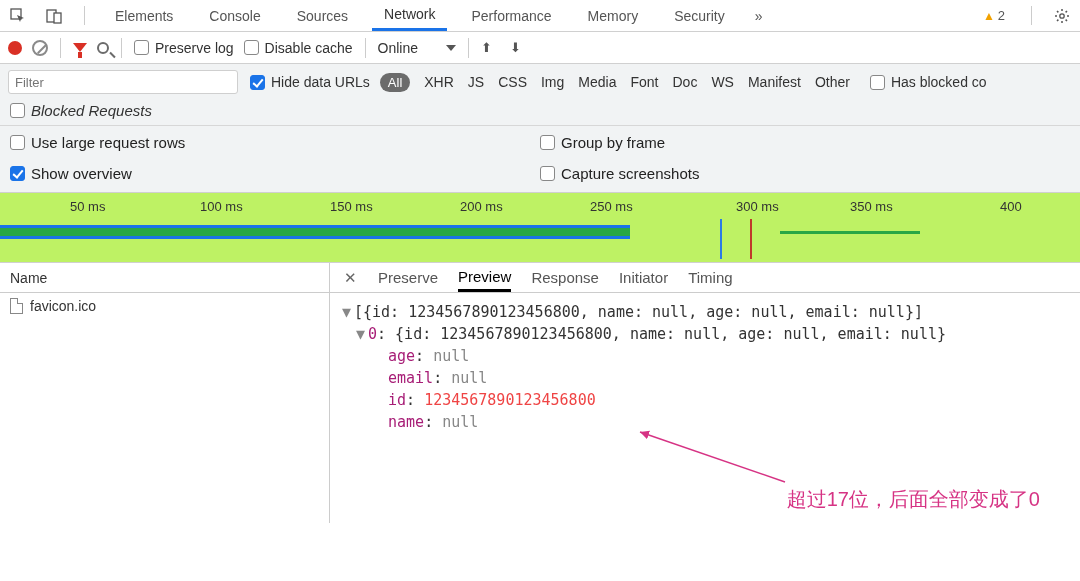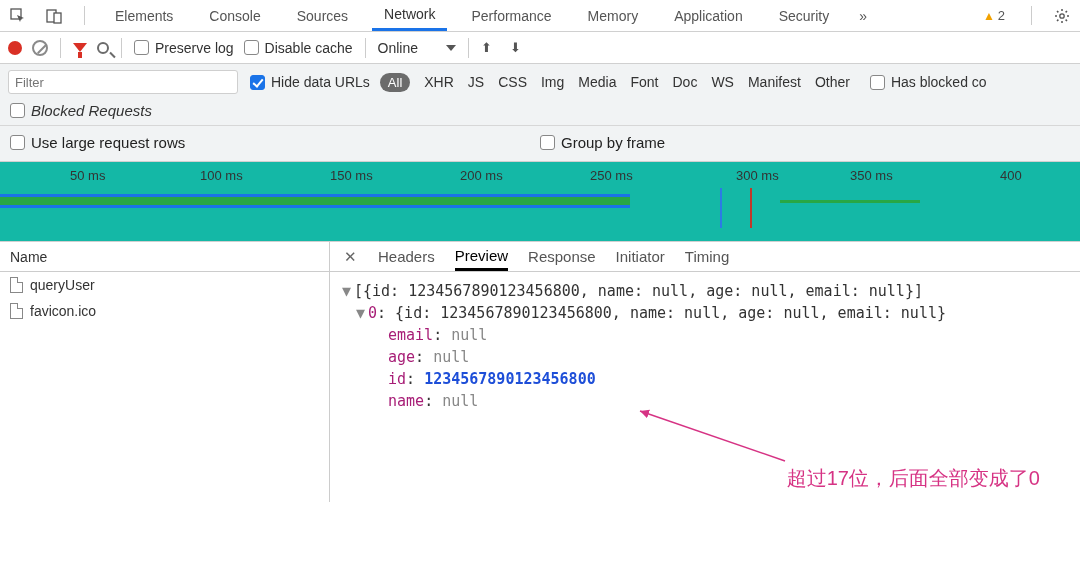--- a/index.html
+++ b/index.html
@@ -90,21 +90,21 @@
   }
   .filterbar .cbx{margin-left:2px;}
   .filterbar .line{display:flex;align-items:center;gap:10px;margin-top:2px;}
   .filterbar .line2{margin-top:8px;font-style:italic;}
   .optsrow{background:#f1f3f4;border-bottom:1px solid #d0d0d0;padding:8px 10px 10px 10px;}
   .optsrow .r{display:flex;}
   .optsrow .r .col{flex:1;display:flex;gap:8px;font-size:15px;color:#222;}
   .optsrow .r + .r{margin-top:14px;}
 
   
-  .timeline{height:80px;border-bottom:1px solid #d0d0d0;position:relative;background:#14b8a6;}
+  .timeline{height:70px;border-bottom:1px solid #d0d0d0;position:relative;background:#bef264;}
   .tick{position:absolute;top:6px;font-size:13px;color:#333;}
   .tl-bar-blue{position:absolute;top:32px;height:14px;background:#1a73e8;left:0;}
   .tl-bar-green{position:absolute;top:35px;height:8px;background:#28a745;left:0;}
   .vline{position:absolute;top:26px;height:40px;width:2px;}
   .thin-green{position:absolute;top:38px;height:3px;background:#28a745;}
 
   
   .split{display:flex;height:260px;}
   .left{
     width:330px;border-right:1px solid #ccc;display:flex;flex-direction:column;
@@ -123,21 +123,21 @@
   .subtabs .stab{display:flex;align-items:center;cursor:pointer;}
   .subtabs .stab.active{color:#000;border-bottom:3px solid #000;}
   .preview{
     flex:1;padding:8px 4px 12px 12px;overflow:auto;position:relative;
     font-family: Menlo, Consolas, monospace;font-size:15px;
   }
   .tw{color:#888;display:inline-block;width:12px;}
   .pk{color:#a71d76;}
   .pv{color:#333;}
   .pbool{color:#888;}
-  .pidnum{color:#1d4ed8;font-weight:bold;}
+  .pidnum{color:#ef4444;}
   .line-json{white-space:pre;line-height:22px;}
   .anno{
     position:absolute;color:#d63384;font-size:20px;right:40px;bottom:10px;font-family:-apple-system,Arial,sans-serif;
   }
   .arrow-svg{position:absolute;right:285px;bottom:36px;}
 </style>
 </head>
 <body>
 
 <div class="tabstrip">
@@ -153,21 +153,20 @@
         <rect x="8" y="5" width="7" height="10" fill="#fff" stroke="#555" stroke-width="1.3"></rect>
       </svg>
   </div>
   <div class="vsep"></div>
   <div class="tab">Elements</div>
   <div class="tab">Console</div>
   <div class="tab">Sources</div>
   <div class="tab active">Network</div>
   <div class="tab">Performance</div>
   <div class="tab">Memory</div>
-  <div class="tab">Application</div>
   <div class="tab">Security</div>
   <div class="tab" style="padding:0 6px;">»</div>
   <div class="spacer"></div>
   <div class="warn-badge">
     <span class="warn-tri">▲</span>
     <span>2</span>
   </div>
   <div class="vsep"></div>
   <div class="ic">
     <svg width="16" height="16" viewBox="0 0 16 16">
@@ -245,20 +244,34 @@
           <span>Use large request rows</span>
       </label>
     </div>
     <div class="col">
       <label class="row">
         <span class="cbx"></span>
           <span>Group by frame</span>
       </label>
     </div>
   </div>
+  <div class="r">
+    <div class="col">
+      <label class="row">
+        <span class="cbx checked"></span>
+          <span>Show overview</span>
+      </label>
+    </div>
+    <div class="col">
+      <label class="row">
+        <span class="cbx"></span>
+          <span>Capture screenshots</span>
+      </label>
+    </div>
+  </div>
 </div>
 
 <div class="timeline">
   <span class="tick" style="left:70px">50 ms</span>
   <span class="tick" style="left:200px">100 ms</span>
   <span class="tick" style="left:330px">150 ms</span>
   <span class="tick" style="left:460px">200 ms</span>
   <span class="tick" style="left:590px">250 ms</span>
   <span class="tick" style="left:736px">300 ms</span>
   <span class="tick" style="left:850px">350 ms</span>
@@ -268,43 +281,39 @@
   <div class="vline" style="left:720px;background:#2c7be5;"></div>
   <div class="vline" style="left:750px;background:#c0392b;"></div>
   <div class="thin-green" style="left:780px;width:140px;"></div>
 </div>
 
 <div class="split">
   <div class="left">
     <div class="hdr">Name</div>
     <div class="item">
       <span class="doc-icon"></span>
-      <span>queryUser</span>
-    </div>
-    <div class="item">
-      <span class="doc-icon"></span>
       <span>favicon.ico</span>
     </div>
   </div>
 
   <div class="right">
     <div class="subtabs">
       <span class="x">✕</span>
-      <span class="stab">Headers</span>
+      <span class="stab">Preserve</span>
       <span class="stab active">Preview</span>
       <span class="stab">Response</span>
       <span class="stab">Initiator</span>
       <span class="stab">Timing</span>
     </div>
 
     <div class="preview">
       <div class="line-json"><span class="tw">▼</span><span class="pv">[{id: 1234567890123456800, name: null, age: null, email: null}]</span></div>
       <div class="line-json" style="padding-left:14px;"><span class="tw">▼</span><span class="pk">0</span><span class="pv">: {id: 1234567890123456800, name: null, age: null, email: null}</span></div>
+      <div class="line-json" style="padding-left:46px;"><span class="pk">age</span><span class="pv">: </span><span class="pbool">null</span></div>
       <div class="line-json" style="padding-left:46px;"><span class="pk">email</span><span class="pv">: </span><span class="pbool">null</span></div>
-      <div class="line-json" style="padding-left:46px;"><span class="pk">age</span><span class="pv">: </span><span class="pbool">null</span></div>
       <div class="line-json" style="padding-left:46px;"><span class="pk">id</span><span class="pv">: </span><span class="pidnum">1234567890123456800</span></div>
       <div class="line-json" style="padding-left:46px;"><span class="pk">name</span><span class="pv">: </span><span class="pbool">null</span></div>
 
       <svg class="arrow-svg" width="160" height="60">
         <defs>
             <marker id="ah" markerWidth="8" markerHeight="8" refX="6" refY="3" orient="auto">
               <path d="M0,0 L6,3 L0,6 Z" fill="#d63384"></path>
             </marker>
           </defs>
         <line x1="150" y1="55" x2="5" y2="5" stroke="#d63384" stroke-width="1.5" marker-end="url(#ah)"></line>

